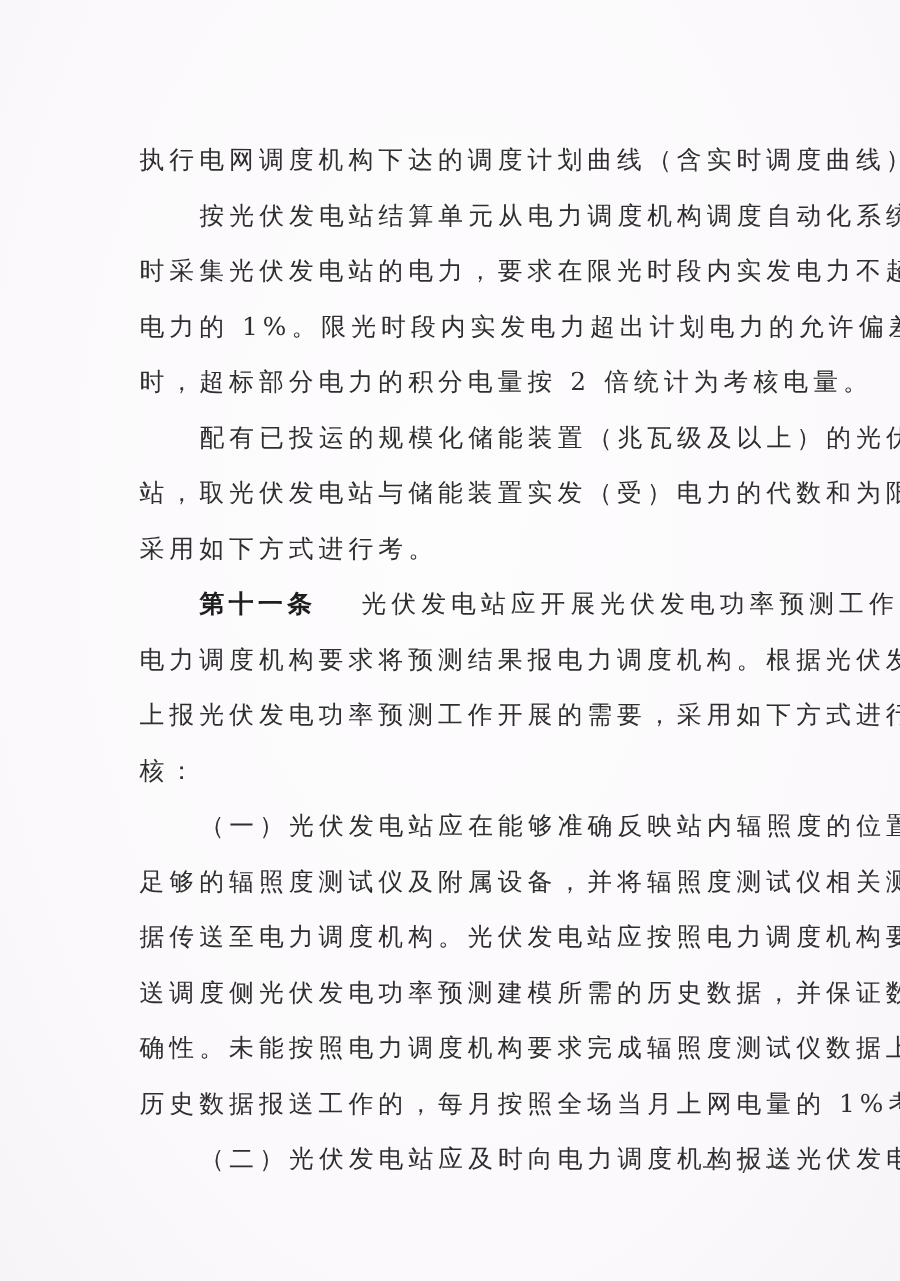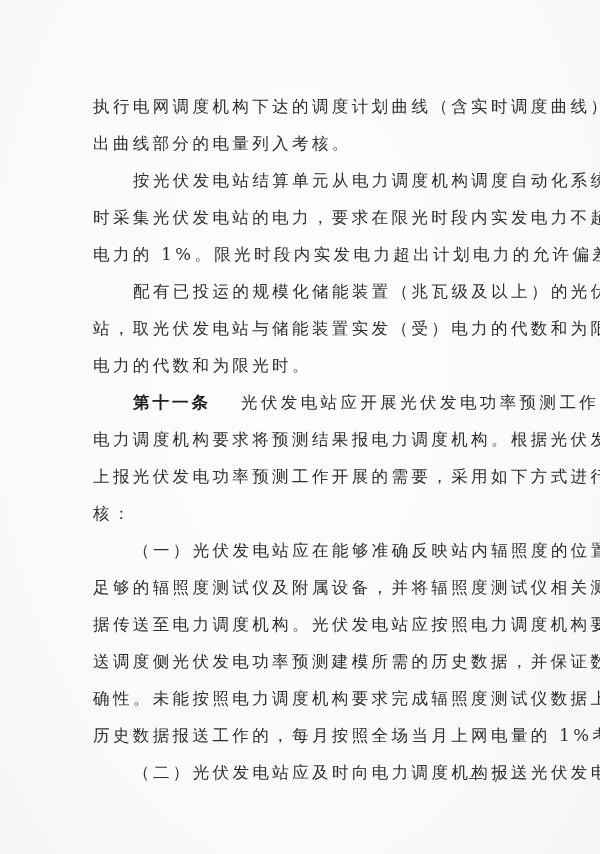--- a/index.html
+++ b/index.html
@@ -59,29 +59,29 @@
       letter-spacing: 2px;
     }
   </style>
 </head>
 <body>
 
 <div class="page">
   <div class="body-text">
 
     <div class="line">执行电网调度机构下达的调度计划曲线（含实时调度曲线），超</div>
-    <div class="line last">出曲线部分的电量列入考核。</div>
 
     <div class="line indent">按光伏发电站结算单元从电力调度机构调度自动化系统实</div>
     <div class="line">时采集光伏发电站的电力，要求在限光时段内实发电力不超计划</div>
     <div class="line">电力的 1%。限光时段内实发电力超出计划电力的允许偏差范围</div>
+    <div class="line last">时，超标部分电力的积分电量按 2 倍统计为考核电量。</div>
 
     <div class="line indent">配有已投运的规模化储能装置（兆瓦级及以上）的光伏发电</div>
     <div class="line">站，取光伏发电站与储能装置实发（受）电力的代数和为限光时</div>
-    <div class="line last">电力的代数和为限光时。</div>
+    <div class="line last">采用如下方式进行考。</div>
 
     <div class="line indent"><span class="article-head">第十一条</span><span>光伏发电站应开展光伏发电功率预测工作，并按</span></div>
     <div class="line">电力调度机构要求将预测结果报电力调度机构。根据光伏发电站</div>
     <div class="line">上报光伏发电功率预测工作开展的需要，采用如下方式进行考</div>
     <div class="line last">核：</div>
 
     <div class="line indent">（一）光伏发电站应在能够准确反映站内辐照度的位置装设</div>
     <div class="line">足够的辐照度测试仪及附属设备，并将辐照度测试仪相关测量数</div>
     <div class="line">据传送至电力调度机构。光伏发电站应按照电力调度机构要求报</div>
     <div class="line">送调度侧光伏发电功率预测建模所需的历史数据，并保证数据准</div>

